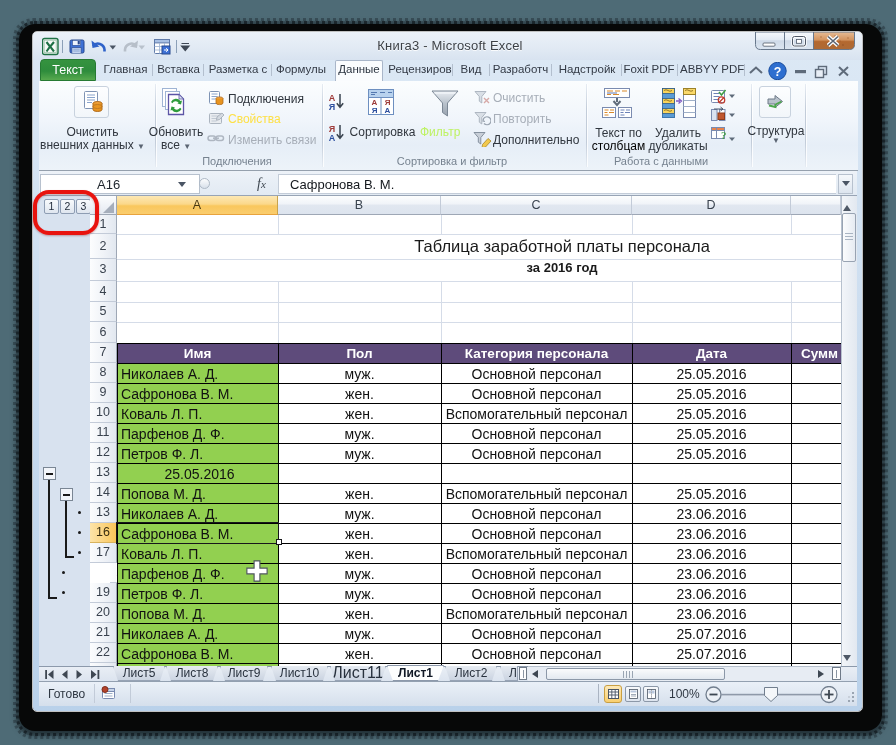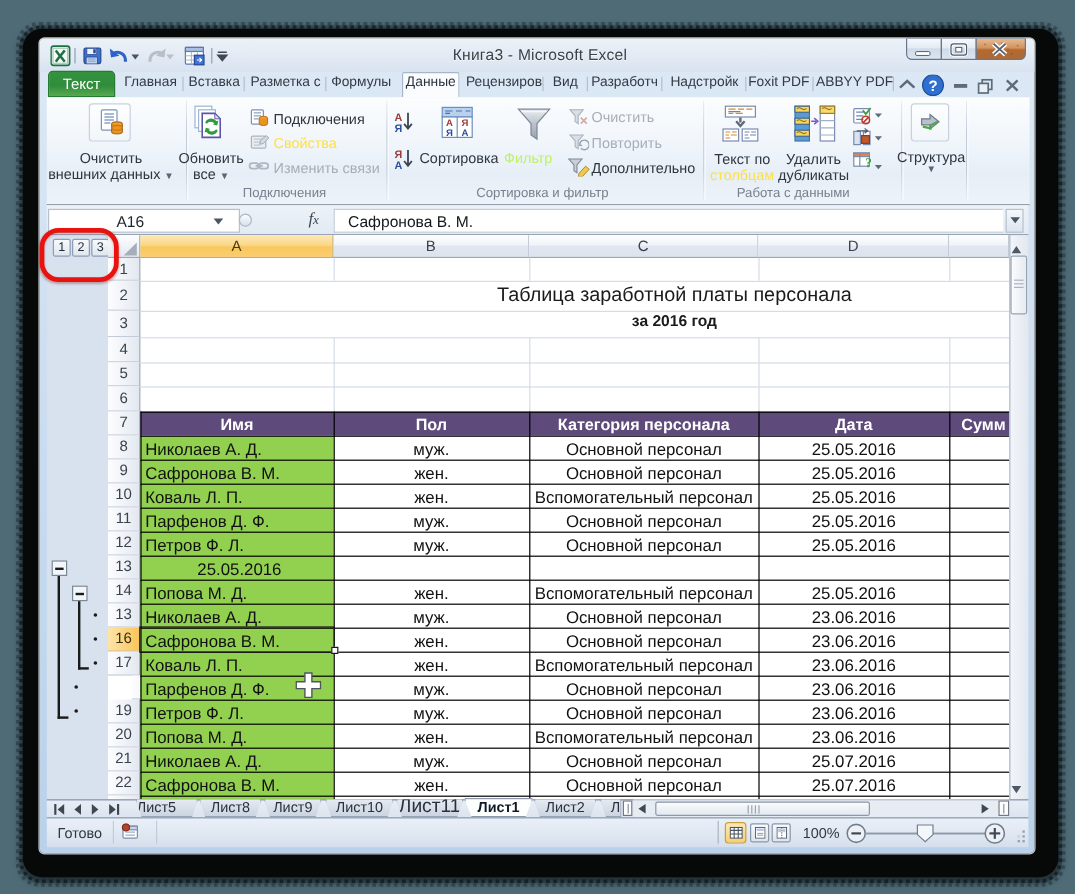--- a/index.html
+++ b/index.html
@@ -223,21 +223,21 @@
  <rect x="3.5" y="1.5" width="25" height="9" fill="#FFFFFF" stroke="#7A8BB0"></rect>
  <path d="M6 4h6 M14 4h5 M21 4h5 M6 7.5h4 M12 7.5h6" stroke="#D98A2B" stroke-width="1.1"></path>
  <path d="M6 6h10" stroke="#6D83B8" stroke-width="1.1"></path>
  <path d="M16 11 v4 m-3.5 -1 l3.5 4 l3.5 -4" fill="none" stroke="#5F6B7A" stroke-width="2"></path>
  <rect x="1.5" y="20.5" width="13" height="10" fill="#FFFFFF" stroke="#7A8BB0"></rect>
  <rect x="17.5" y="20.5" width="13" height="10" fill="#FFFFFF" stroke="#7A8BB0"></rect>
  <path d="M3.5 23h4 M9 23h4 M3.5 25.5h3 M8 25.5h5 M3.5 28h4" stroke="#D98A2B" stroke-width="1"></path>
  <path d="M19.5 23h4 M25 23h4 M19.5 25.5h3 M24 25.5h5 M19.5 28h4" stroke="#6D83B8" stroke-width="1"></path>
 </svg>
 <div class="abs" style="left:590px;top:126px;width:57px;font-size:12px;color:#30363E;text-align:center;">Текст по</div>
-<div class="abs" style="left:590px;top:138.5px;width:57px;font-size:12px;color:#fde047;text-align:center;">столбцам</div>
+<div class="abs" style="left:590px;top:138.5px;width:57px;font-size:12px;color:#000000;text-align:center;">столбцам</div>
 <svg class="abs" style="left:660px;top:87px;" width="38" height="32" viewBox="0 0 38 32">
  <rect x="2.5" y="1.5" width="12" height="29" fill="#5B9BD5" stroke="#3E76AC"></rect>
  <g stroke="#2F5B87" stroke-width="0.8" fill="#F9D45C">
   <rect x="2.5" y="1.5" width="12" height="5"></rect>
       <rect x="2.5" y="11.5" width="12" height="5"></rect>
       <rect x="2.5" y="21.5" width="12" height="5"></rect>
  </g>
  <path d="M4 3.5 q2 -1.5 4 0 t4 0 M4 13.5 q2 -1.5 4 0 t4 0 M4 23.5 q2 -1.5 4 0 t4 0" fill="none" stroke="#8A6D1F" stroke-width="0.9"></path>
  <path d="M16 14 h4 m-1.5 -2.5 l3 2.5 l-3 2.5" fill="none" stroke="#7E57C2" stroke-width="1.3"></path>
  <rect x="23.5" y="1.5" width="12" height="29" fill="#FFFFFF" stroke="#7A8BB0"></rect>
@@ -452,21 +452,21 @@
 <svg class="abs" style="left:44px;top:669px;" width="56" height="11" viewBox="0 0 56 11">
  <g fill="#3E4752">
   <rect x="1.2" y="1" width="1.8" height="9"></rect>
   <path d="M9.5 5.5 l-5.5 -4.5 v9 z" transform="scale(-1,1) translate(-13.5,0)"></path>
   <path d="M23.5 1 l-5.5 4.5 l5.5 4.5 z"></path>
   <path d="M32.5 1 l5.5 4.5 l-5.5 4.5 z"></path>
   <path d="M47 1 l5.5 4.5 l-5.5 4.5 z"></path>
   <rect x="53.5" y="1" width="1.8" height="9"></rect>
  </g>
 </svg>
-<div class="abs" style="left:113px;top:666px;width:52px;height:15px;background:linear-gradient(180deg,#E6EBF2,#CBD4E1);border:1px solid #97A3B5;border-top:none;clip-path:polygon(0 0,100% 0,calc(100% - 5px) 100%,5px 100%);font-size:12px;color:#28313D;line-height:14px;">Лист5</div>
+<div class="abs" style="left:113px;top:666px;width:52px;height:15px;background:linear-gradient(180deg,#E6EBF2,#CBD4E1);border:1px solid #97A3B5;border-top:none;clip-path:polygon(0 0,100% 0,calc(100% - 5px) 100%,5px 100%);font-size:12px;color:#28313D;text-align:center;line-height:14px;">Лист5</div>
 <div class="abs" style="left:166px;top:666px;width:52px;height:15px;background:linear-gradient(180deg,#E6EBF2,#CBD4E1);border:1px solid #97A3B5;border-top:none;clip-path:polygon(0 0,100% 0,calc(100% - 5px) 100%,5px 100%);font-size:12px;color:#28313D;text-align:center;line-height:14px;">Лист8</div>
 <div class="abs" style="left:220px;top:666px;width:48px;height:15px;background:linear-gradient(180deg,#E6EBF2,#CBD4E1);border:1px solid #97A3B5;border-top:none;clip-path:polygon(0 0,100% 0,calc(100% - 5px) 100%,5px 100%);font-size:12px;color:#28313D;text-align:center;line-height:14px;">Лист9</div>
 <div class="abs" style="left:271px;top:666px;width:57px;height:15px;background:linear-gradient(180deg,#E6EBF2,#CBD4E1);border:1px solid #97A3B5;border-top:none;clip-path:polygon(0 0,100% 0,calc(100% - 5px) 100%,5px 100%);font-size:12px;color:#28313D;text-align:center;line-height:14px;">Лист10</div>
 <div class="abs" style="left:330px;top:666px;width:56px;height:15px;background:linear-gradient(180deg,#E6EBF2,#CBD4E1);border:1px solid #97A3B5;border-top:none;clip-path:polygon(0 0,100% 0,calc(100% - 5px) 100%,5px 100%);font-size:16px;color:#28313D;text-align:center;line-height:14px;">Лист11</div>
 <div class="abs" style="left:445px;top:666px;width:52px;height:15px;background:linear-gradient(180deg,#E6EBF2,#CBD4E1);border:1px solid #97A3B5;border-top:none;clip-path:polygon(0 0,100% 0,calc(100% - 5px) 100%,5px 100%);font-size:12px;color:#28313D;text-align:center;line-height:14px;">Лист2</div>
 <div class="abs" style="left:387px;top:665px;width:57px;height:16px;background:#FDFEFE;border:1px solid #8D99AB;clip-path:polygon(0 0,100% 0,calc(100% - 6px) 100%,6px 100%);font-size:12px;font-weight:bold;color:#111926;text-align:center;line-height:15px;">Лист1</div>
 <div class="abs" style="left:500px;top:666px;width:18px;height:15px;background:linear-gradient(180deg,#E6EBF2,#CBD4E1);border:1px solid #97A3B5;border-top:none;clip-path:polygon(0 0,100% 0,100% 100%,5px 100%);font-size:12px;color:#28313D;text-align:left;padding-left:8px;line-height:14px;">Л</div>
 <div class="abs" style="left:528px;top:666px;width:313px;height:15px;background:#E7ECF3;border-top:1px solid #B7C1CE;"></div>
 <div class="abs" style="left:519px;top:667px;width:8px;height:13px;background:#FDFDFE;border:1px solid #6F7A88;"></div>
 <div class="abs" style="left:522.5px;top:669.5px;width:1.2px;height:8px;background:#8A95A3;"></div>

